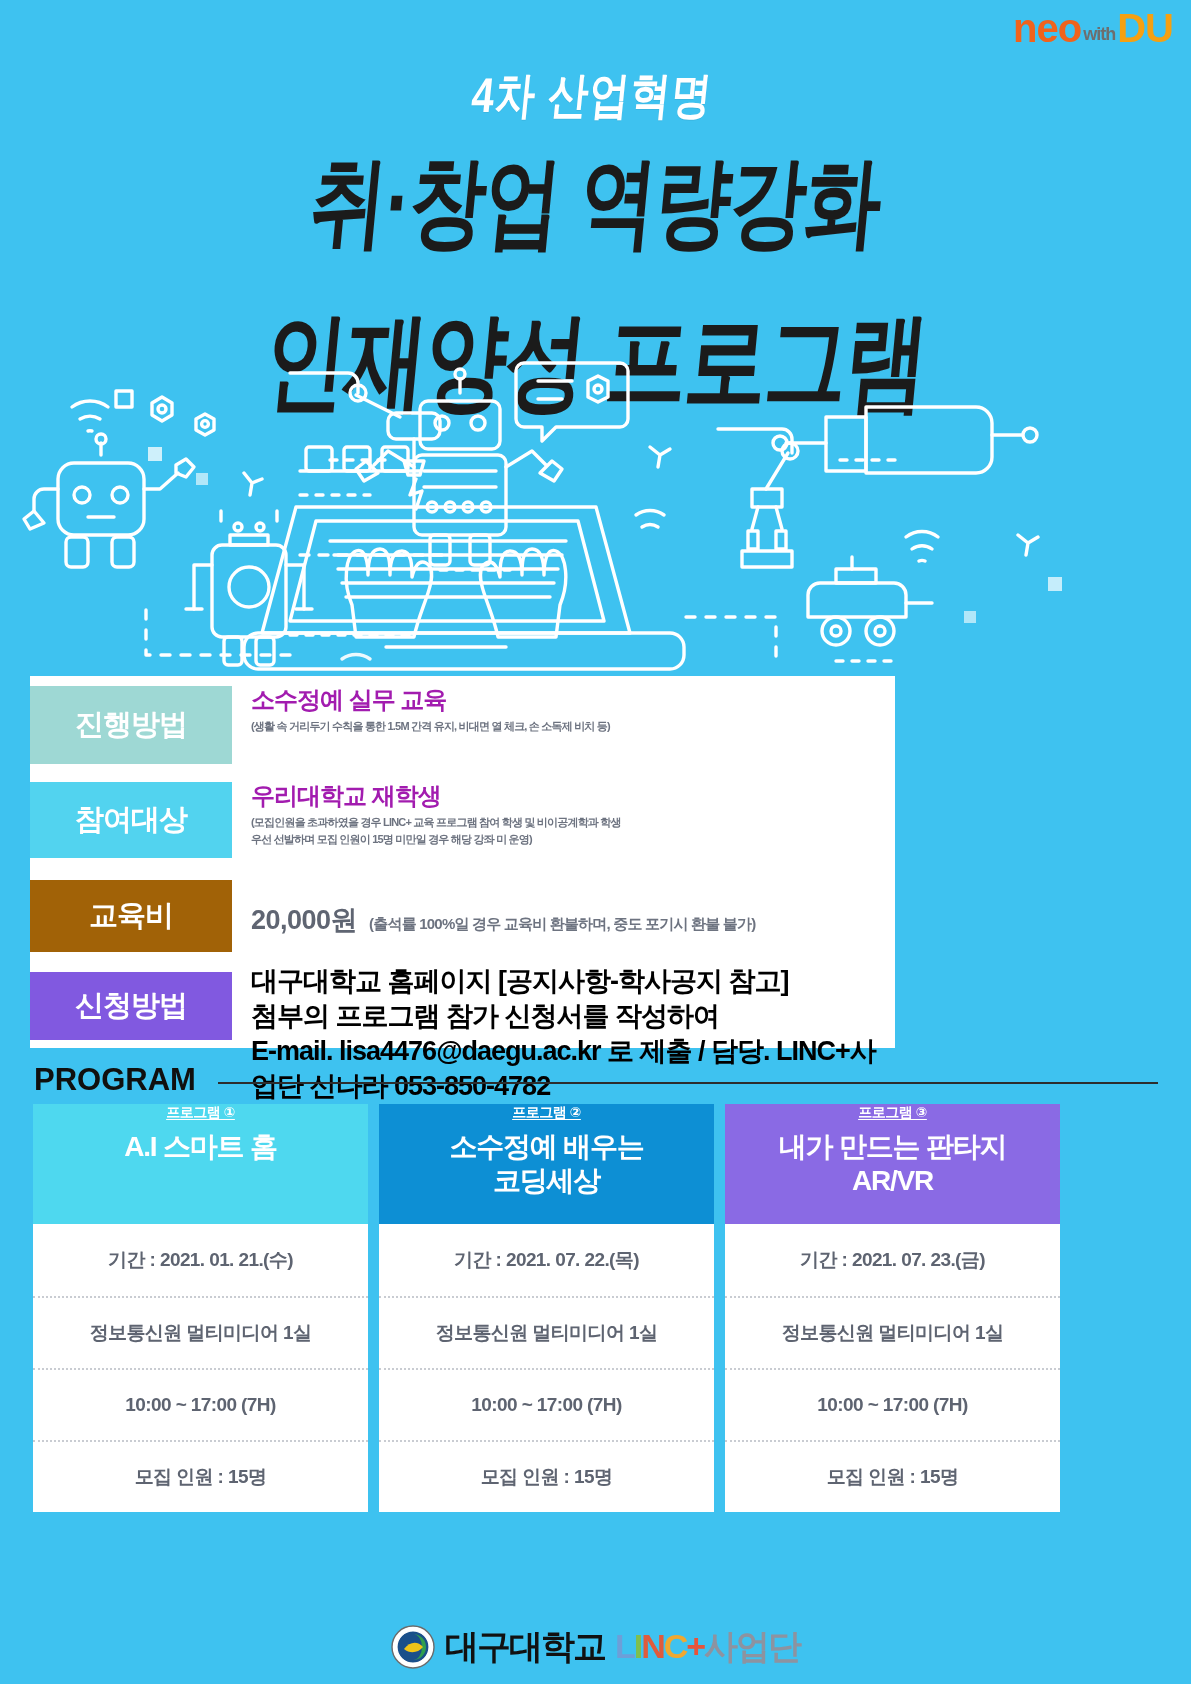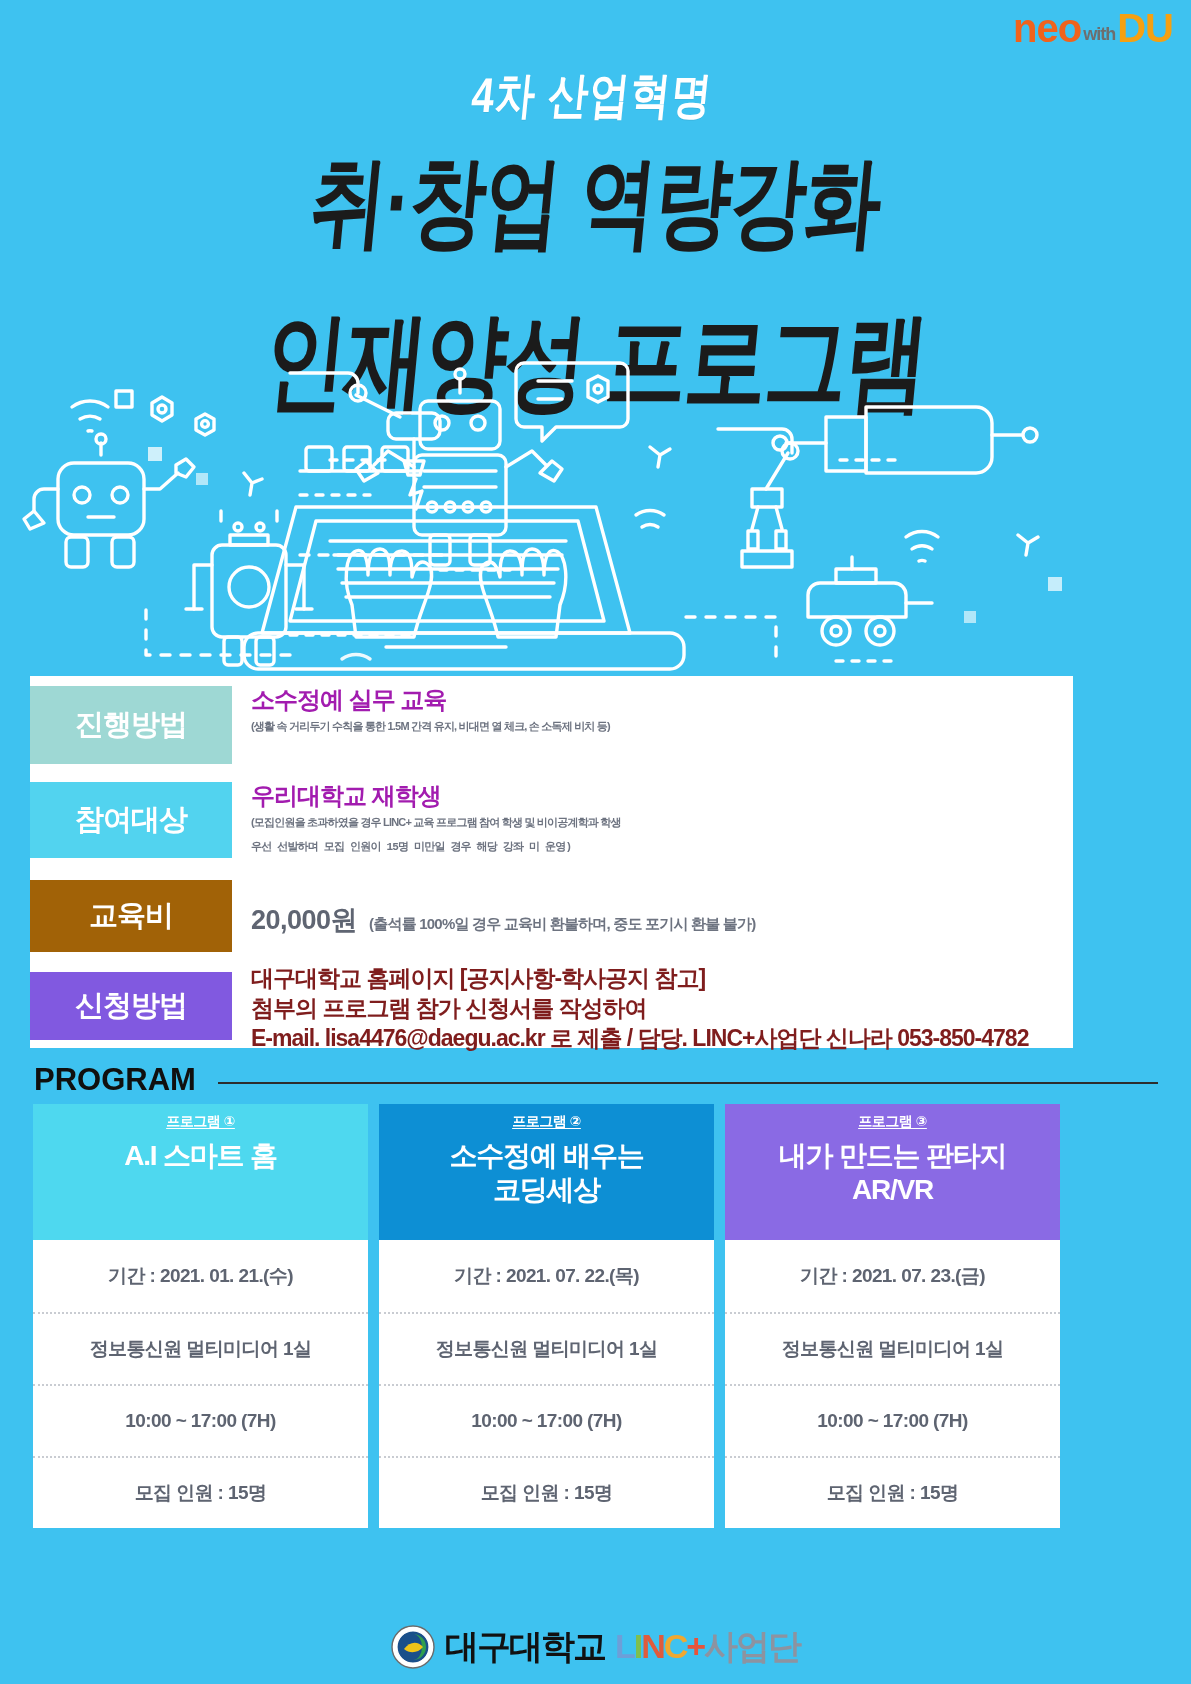--- a/index.html
+++ b/index.html
@@ -35,21 +35,21 @@
     color: #1b1b1b; font-weight: 900; font-size: 82px; letter-spacing: -2px;
     margin-top: 52px; transform: scaleY(1.3) skewX(-7deg);
   }
 
   
   .illus { position: absolute; top: 355px; left: 0; width: 1191px; height: 330px; }
   .illus svg { display: block; }
 
   
   .info-panel {
-    position: absolute; left: 30px; top: 676px; width: 1043px; height: 372px;
+    position: absolute; left: 30px; top: 676px; width: 865px; height: 372px;
     background: #ffffff;
   }
   .info-row { position: absolute; left: 0; width: 100%; display: flex; }
   .info-label {
     width: 202px; flex: 0 0 202px; color: #ffffff;
     font-size: 29px; font-weight: 700; letter-spacing: -1px;
     display: flex; align-items: center; justify-content: center;
   }
   .info-body { flex: 1; padding-left: 19px; }
   .body-main {
@@ -57,42 +57,42 @@
     line-height: 1.18;
   }
   .body-sub {
     font-size: 11px; font-weight: 700; color: #6d7380; letter-spacing: -0.8px;
     line-height: 1.55; margin-top: 4px;
   }
   .fee-line { display: flex; align-items: baseline; gap: 12px; }
   .fee-amount { font-size: 27px; font-weight: 700; color: #5f6572; letter-spacing: -0.5px; }
   .fee-note { font-size: 15px; font-weight: 700; color: #6d7380; letter-spacing: -0.8px; }
   .apply-lines {
-    font-size: 23px; font-weight: 700; color: #7f1d1d; letter-spacing: -1px;
+    font-size: 27px; font-weight: 700; color: #000000; letter-spacing: -1px;
     line-height: 1.3;
   }
 
   
   .program-head {
     position: absolute; left: 34px; top: 1062px; width: 1124px;
     display: flex; align-items: center; gap: 22px;
   }
   .program-head .ptitle {
     font-size: 31px; font-weight: 900; color: #10100f; letter-spacing: 0px;
   }
   .program-head .prule { flex: 1; height: 2px; background: #2d2d2d; margin-top: 6px; }
 
   
   .cards {
     position: absolute; left: 33px; top: 1104px;
     width: 1127px; display: flex; gap: 11px;
   }
   .card { width: 335px; background: #ffffff; }
   .card-head {
-    height: 136px; padding-top: 9px;
+    height: 120px; 
     display: flex; flex-direction: column; align-items: center; justify-content: flex-start;
   }
   .card-kicker {
     color: #ffffff; font-size: 14px; font-weight: 700; letter-spacing: -0.5px;
     text-decoration: underline; text-underline-offset: 2px;
   }
   .card-title {
     color: #ffffff; font-size: 28px; font-weight: 700; letter-spacing: -1.2px;
     line-height: 1.22; text-align: center; margin-top: 8px;
   }
@@ -287,21 +287,21 @@
       <div class="body-main">소수정예 실무 교육</div>
       <div class="body-sub">(생활 속 거리두기 수칙을 통한 1.5M 간격 유지, 비대면 열 체크, 손 소독제 비치 등)</div>
     </div>
   </div>
 
   <div class="info-row" style="top:106px;">
     <div class="info-label" style="background:#52d3ef;height:76px;">참여대상</div>
     <div class="info-body">
       <div class="body-main">우리대학교 재학생</div>
       <div class="body-sub">(모집인원을 초과하였을 경우 LINC+ 교육 프로그램 참여 학생 및 비이공계학과 학생</div>
-      <div class="body-sub" style="margin-top:8px;font-family:Liberation Mono, monospace;">우선 선발하며 모집 인원이 15명 미만일 경우 해당 강좌 미 운영)</div>
+      <div class="body-sub" style="margin-top:0;">우선 선발하며 모집 인원이 15명 미만일 경우 해당 강좌 미 운영)</div>
     </div>
   </div>
 
   <div class="info-row" style="top:204px;">
     <div class="info-label" style="background:#a16207;height:72px;">교육비</div>
     <div class="info-body" style="padding-top:22px;">
       <div class="fee-line">
         <span class="fee-amount">20,000원</span>
         <span class="fee-note">(출석률 100%일 경우 교육비 환불하며, 중도 포기시 환불 불가)</span>
       </div>

